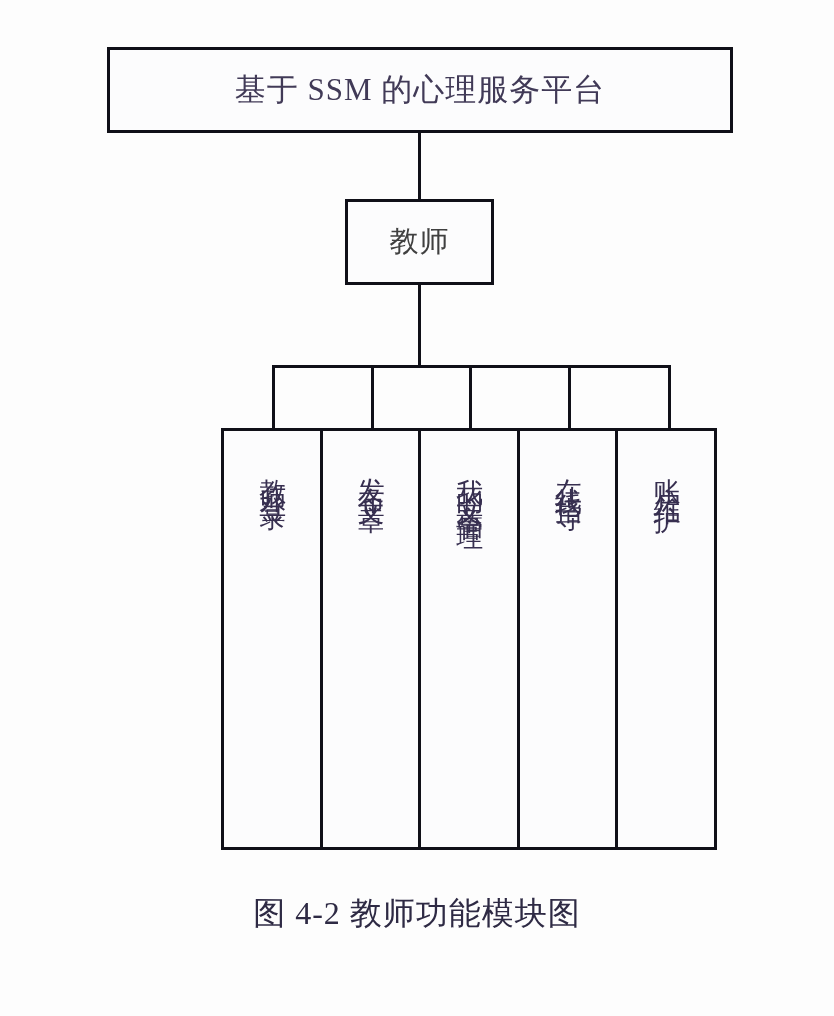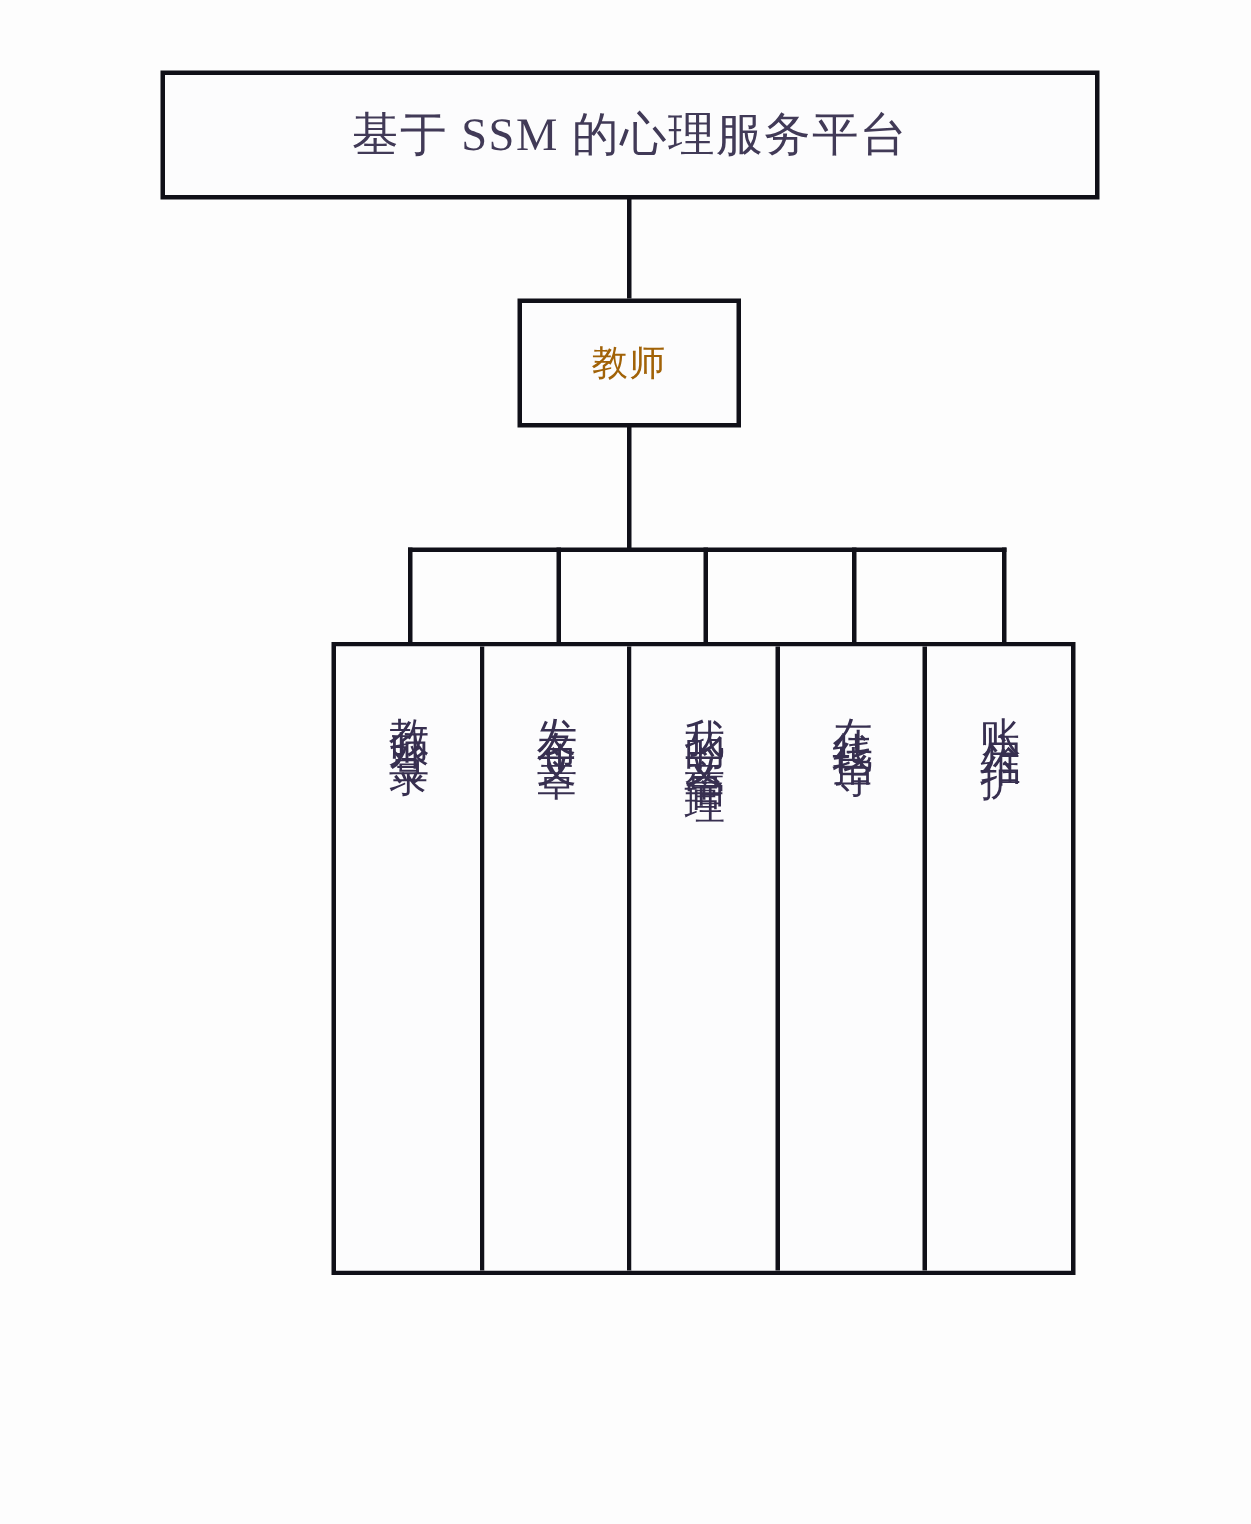--- a/index.html
+++ b/index.html
@@ -52,23 +52,23 @@
   }
 
   
   #actor-box {
     left: 345px;
     top: 199px;
     width: 149px;
     height: 86px;
   }
   #actor-box .node-label {
-    font-size: 24px;
+    font-size: 29px;
     letter-spacing: 1px;
-    color: #a16207;
+    color: #404040;
     white-space: nowrap;
   }
 
   
   .vline {
     position: absolute;
     width: 3px;
     background: #101018;
   }
   #vline-root-actor {
@@ -206,15 +206,16 @@
       <span class="leaf-label">我的文章管理</span>
     </div>
     <div class="leaf-box">
       <span class="leaf-label">在线指导</span>
     </div>
     <div class="leaf-box">
       <span class="leaf-label">账户维护</span>
     </div>
   </div>
 
+  <div id="figure-caption">图 4-2  教师功能模块图</div>
 
 
 </div>
 
 </body></html>

